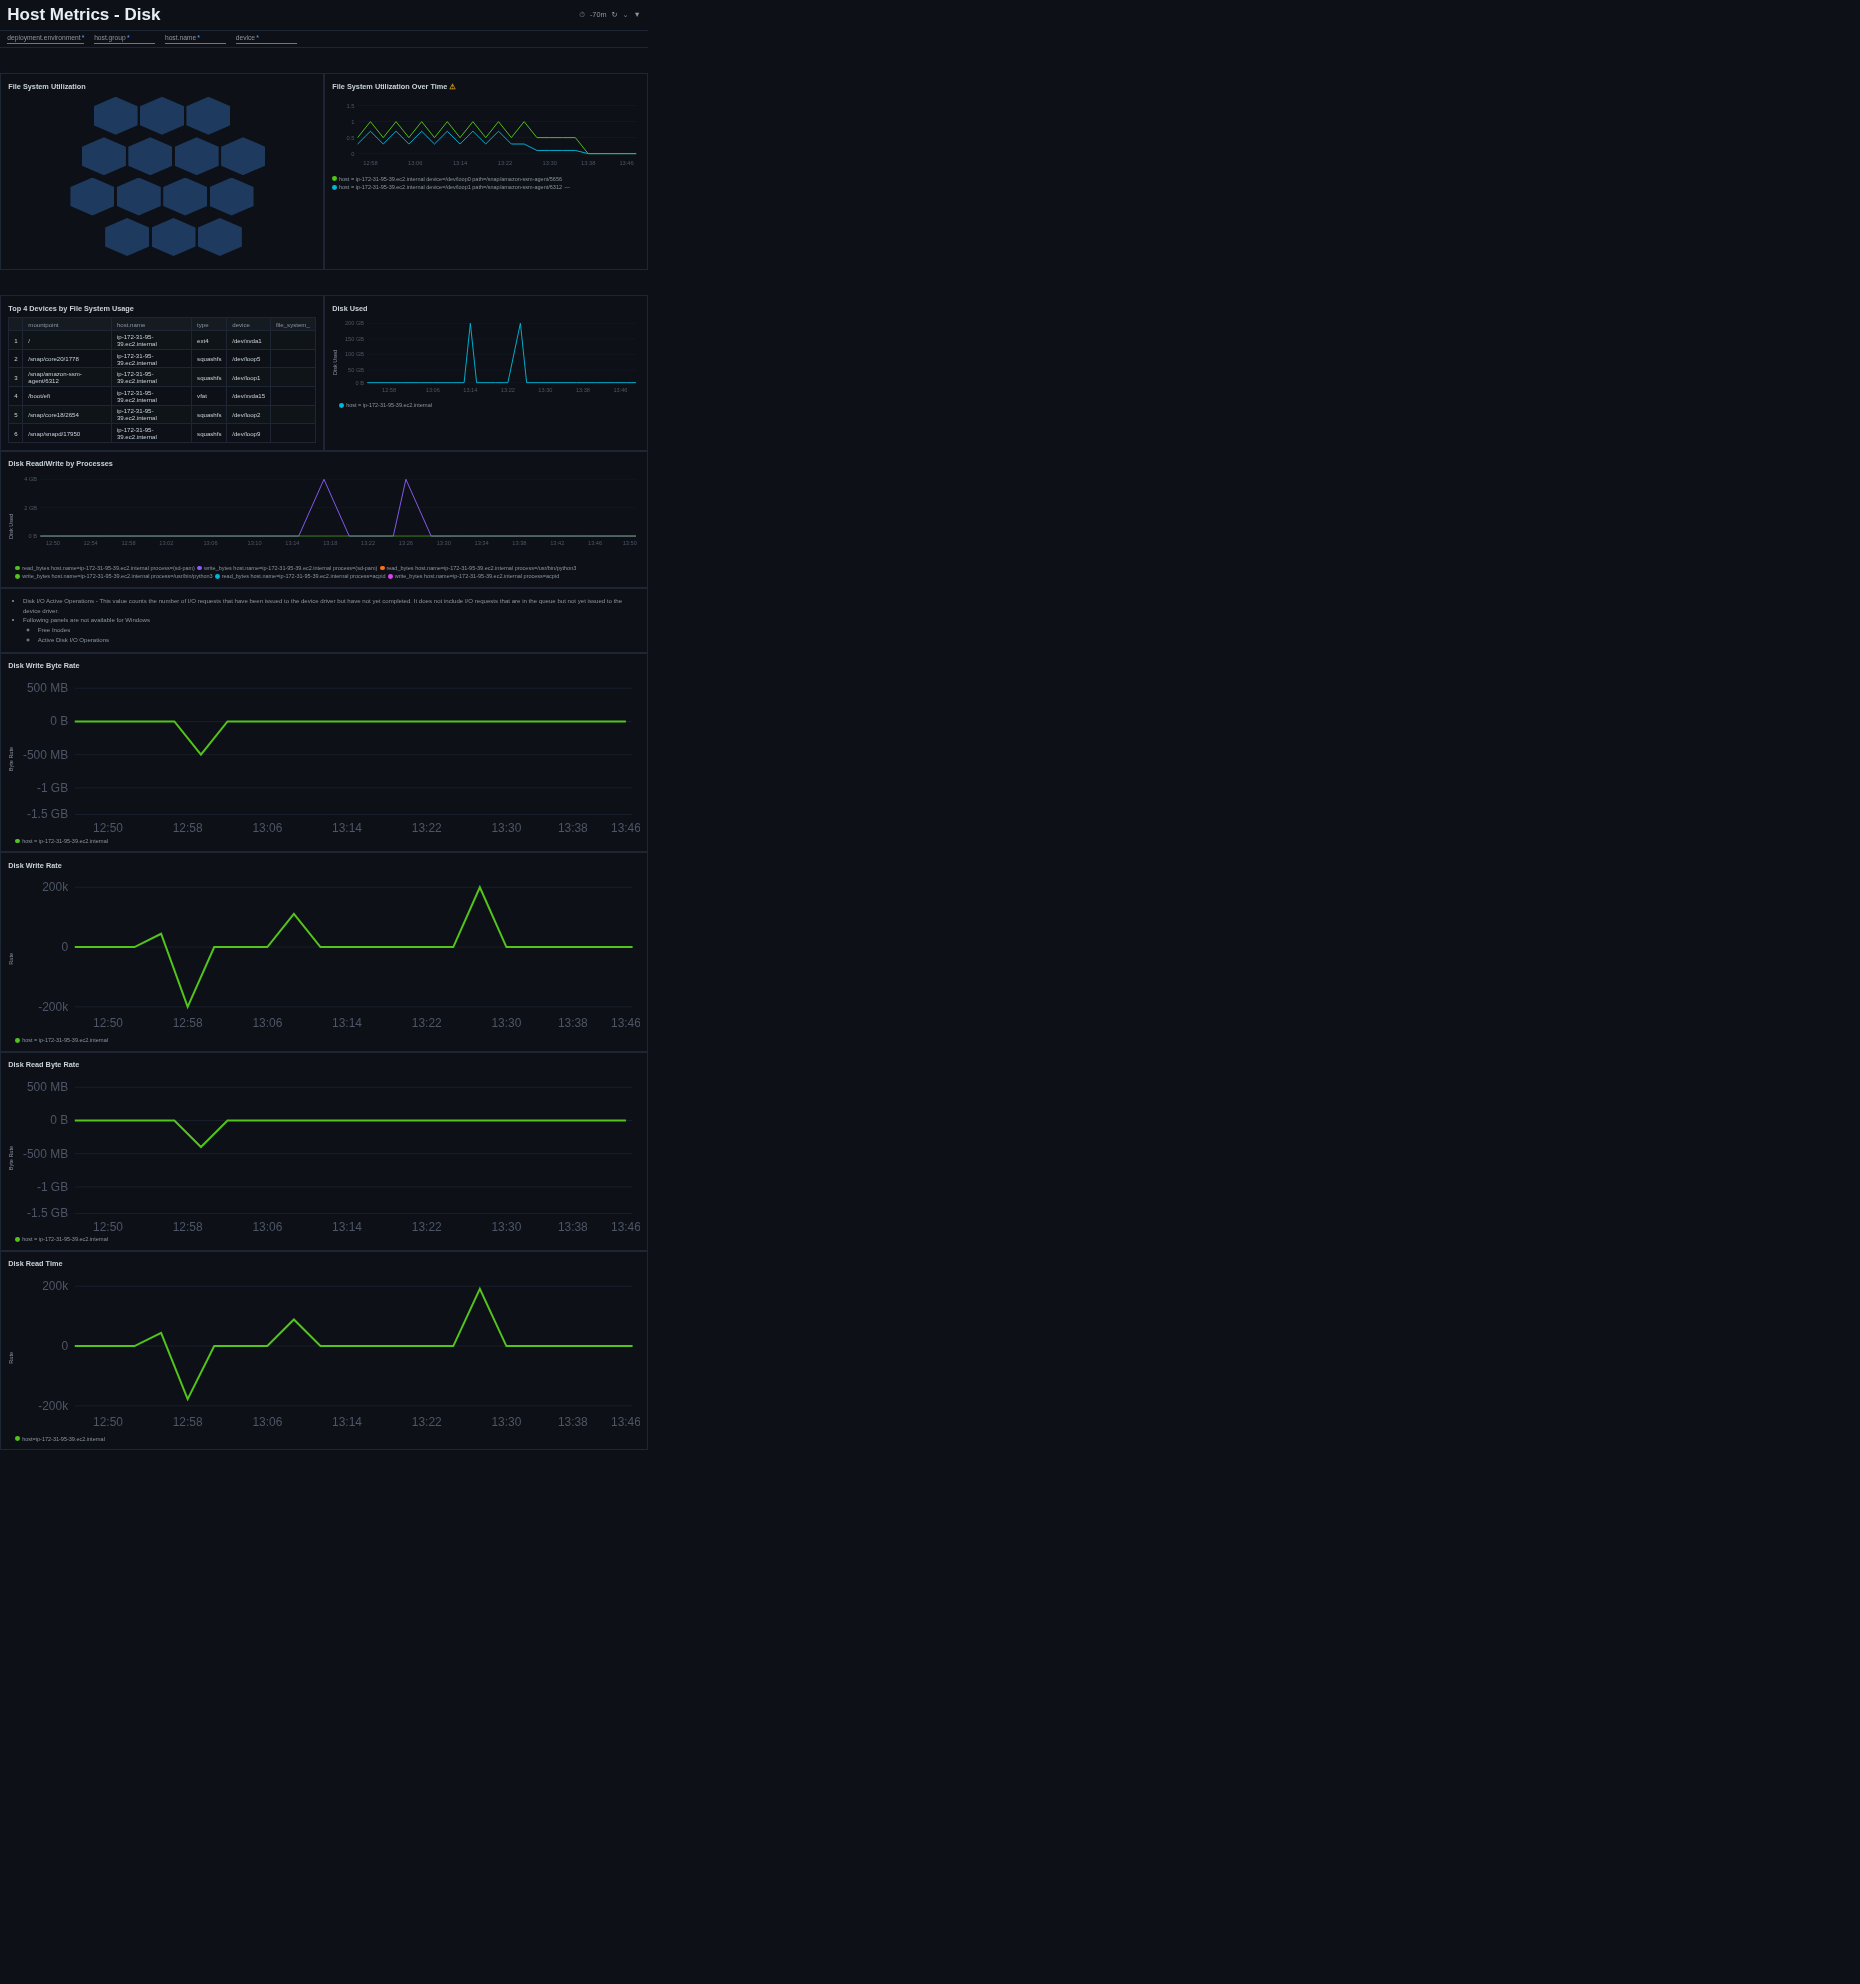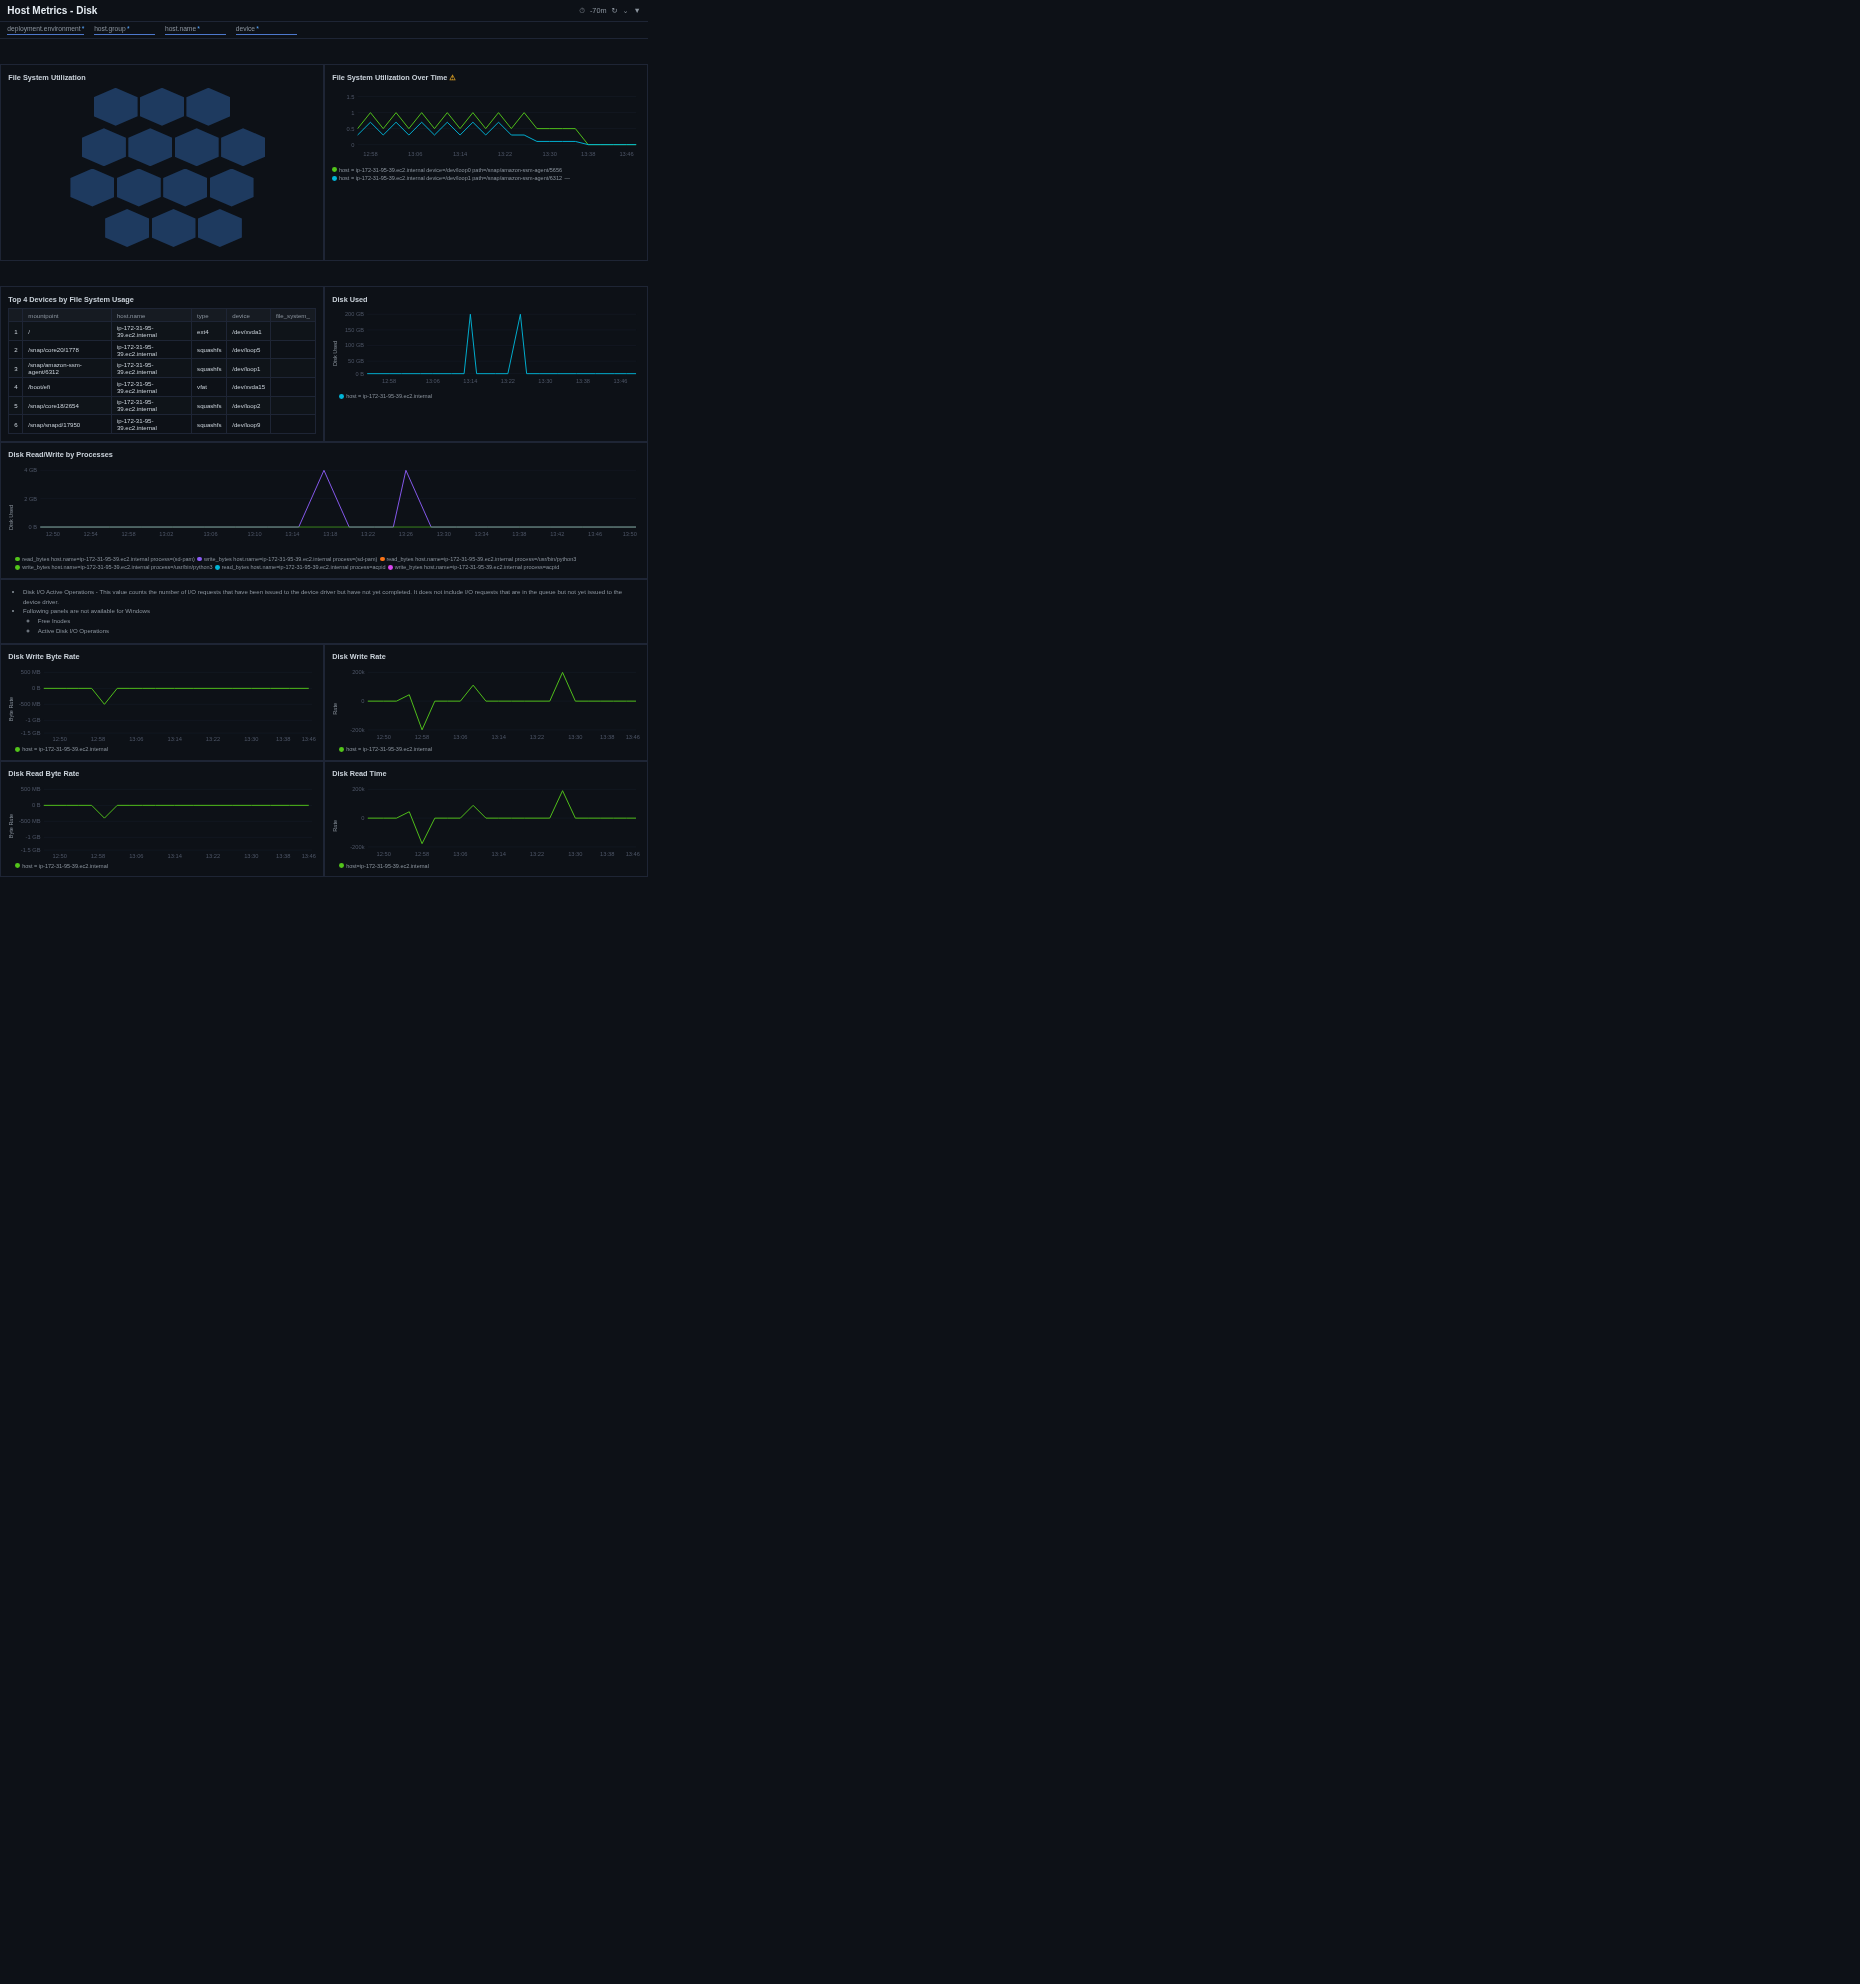--- a/index.html
+++ b/index.html
@@ -13,21 +13,21 @@
     }
     .header {
       display: flex;
       align-items: center;
       justify-content: space-between;
       padding: 4.9px 7.3px;
       border-bottom: 0.6px solid #1e2535;
       background: #0d1117;
     }
     .header-title {
-      font-size: 10px;
+      font-size: 17px;
       font-weight: 600;
       color: #e6edf3;
     }
     .header-controls {
       display: flex;
       align-items: center;
       gap: 4.9px;
       font-size: 7.3px;
       color: #8b949e;
     }
@@ -146,21 +146,21 @@
       color: #8b949e;
       line-height: 1.6;
     }
     .notes-section ul {
       padding-left: 9.8px;
     }
     .notes-section li { margin-left: 4.9px; }
     
     .bottom-grid {
       display: grid;
-      grid-template-columns: 1fr 1fr;
+      grid-template-columns: 1fr;
     }
     .y-label {
       writing-mode: vertical-rl;
       transform: rotate(180deg);
       font-size: 5.5px;
       color: #8b949e;
       text-align: center;
       white-space: nowrap;
     }
     .chart-with-ylabel {

